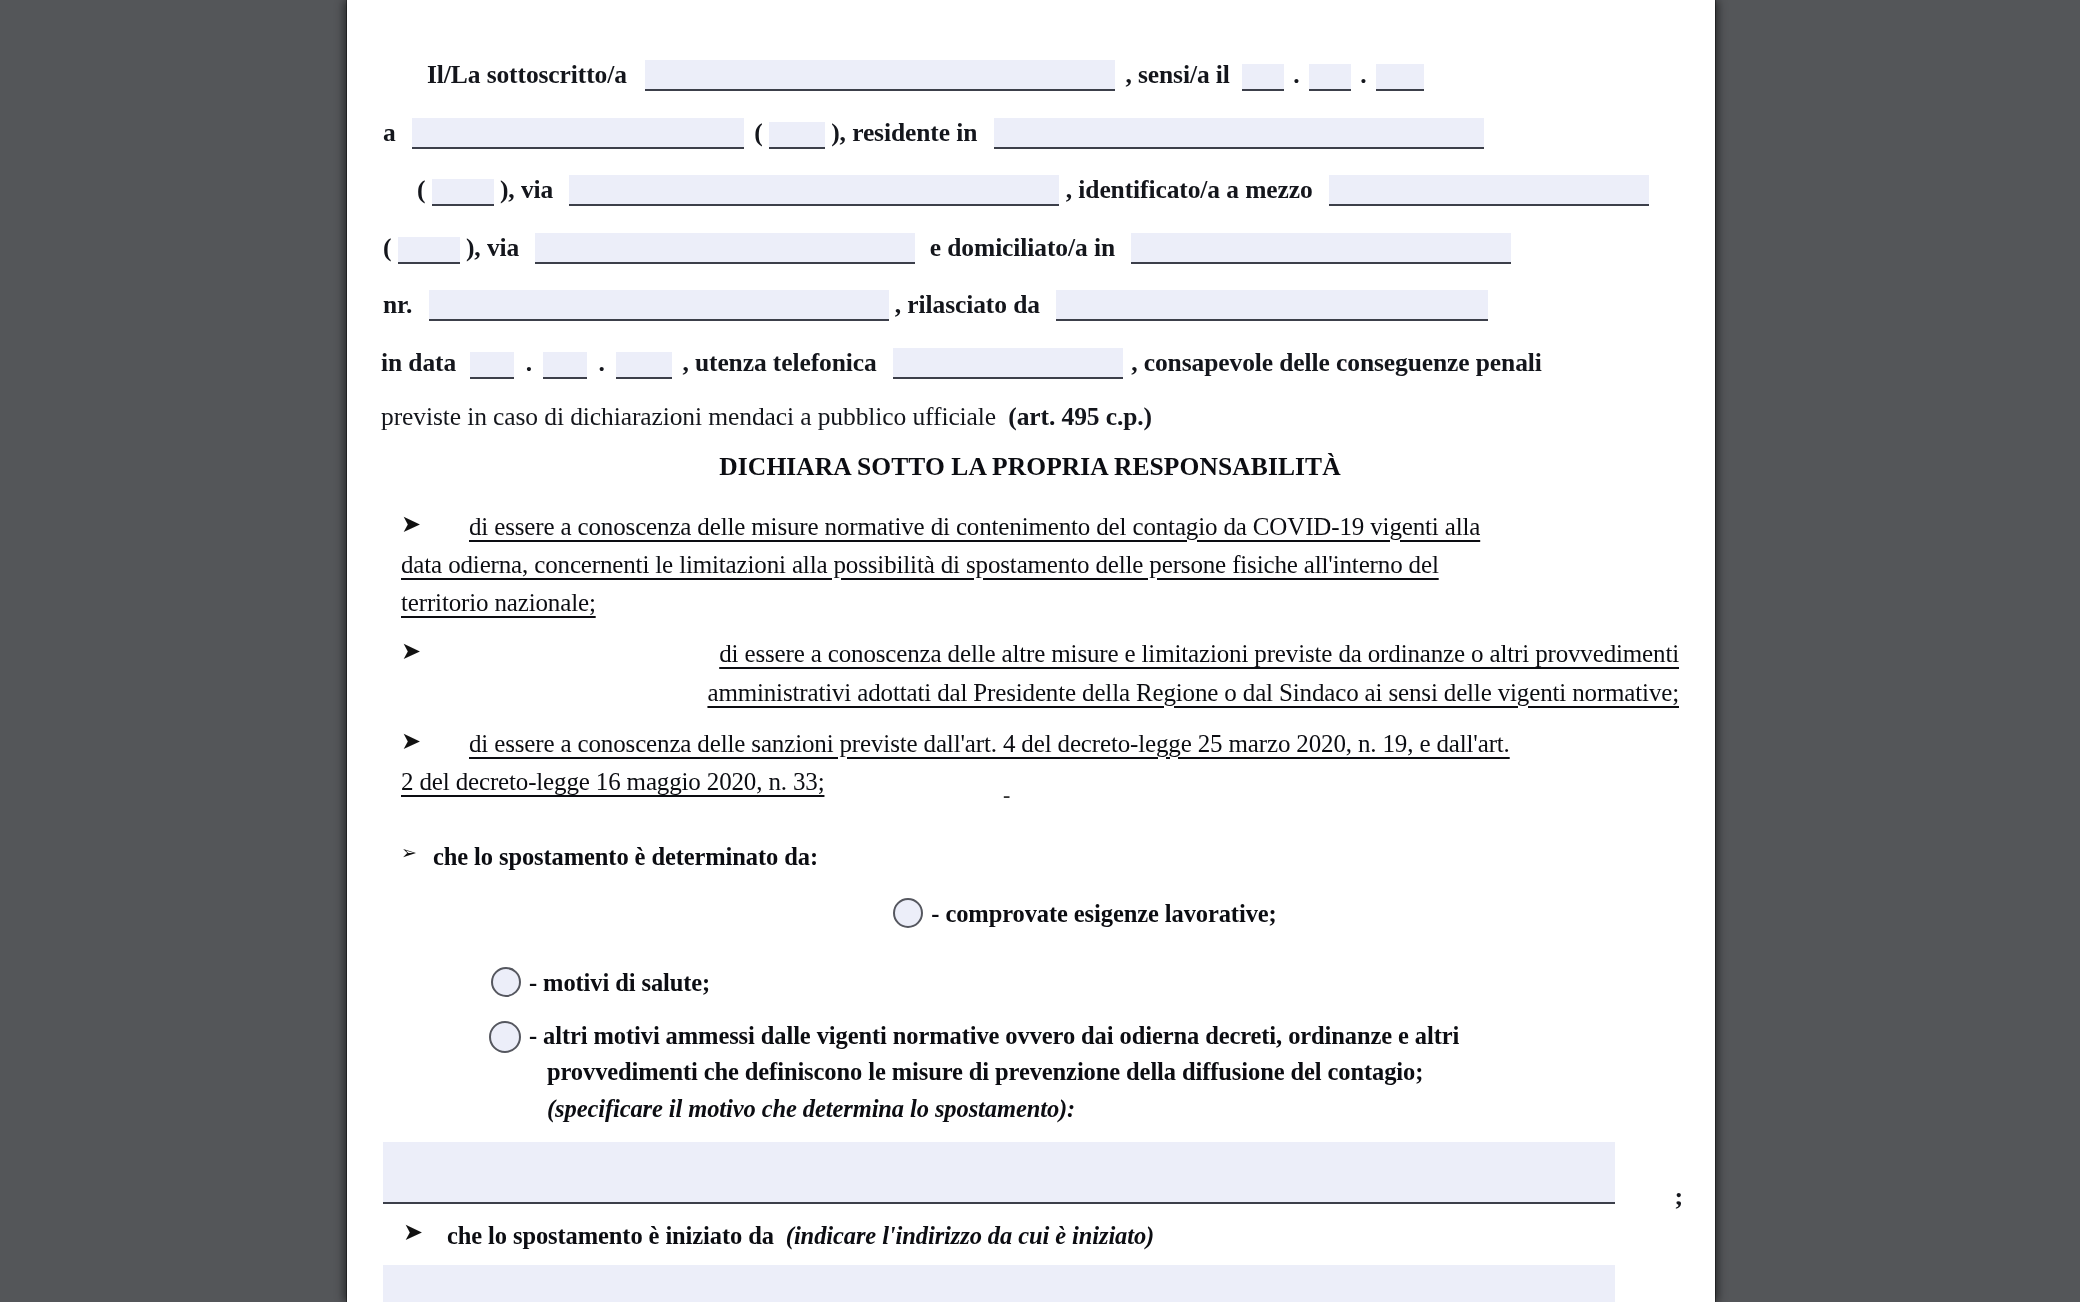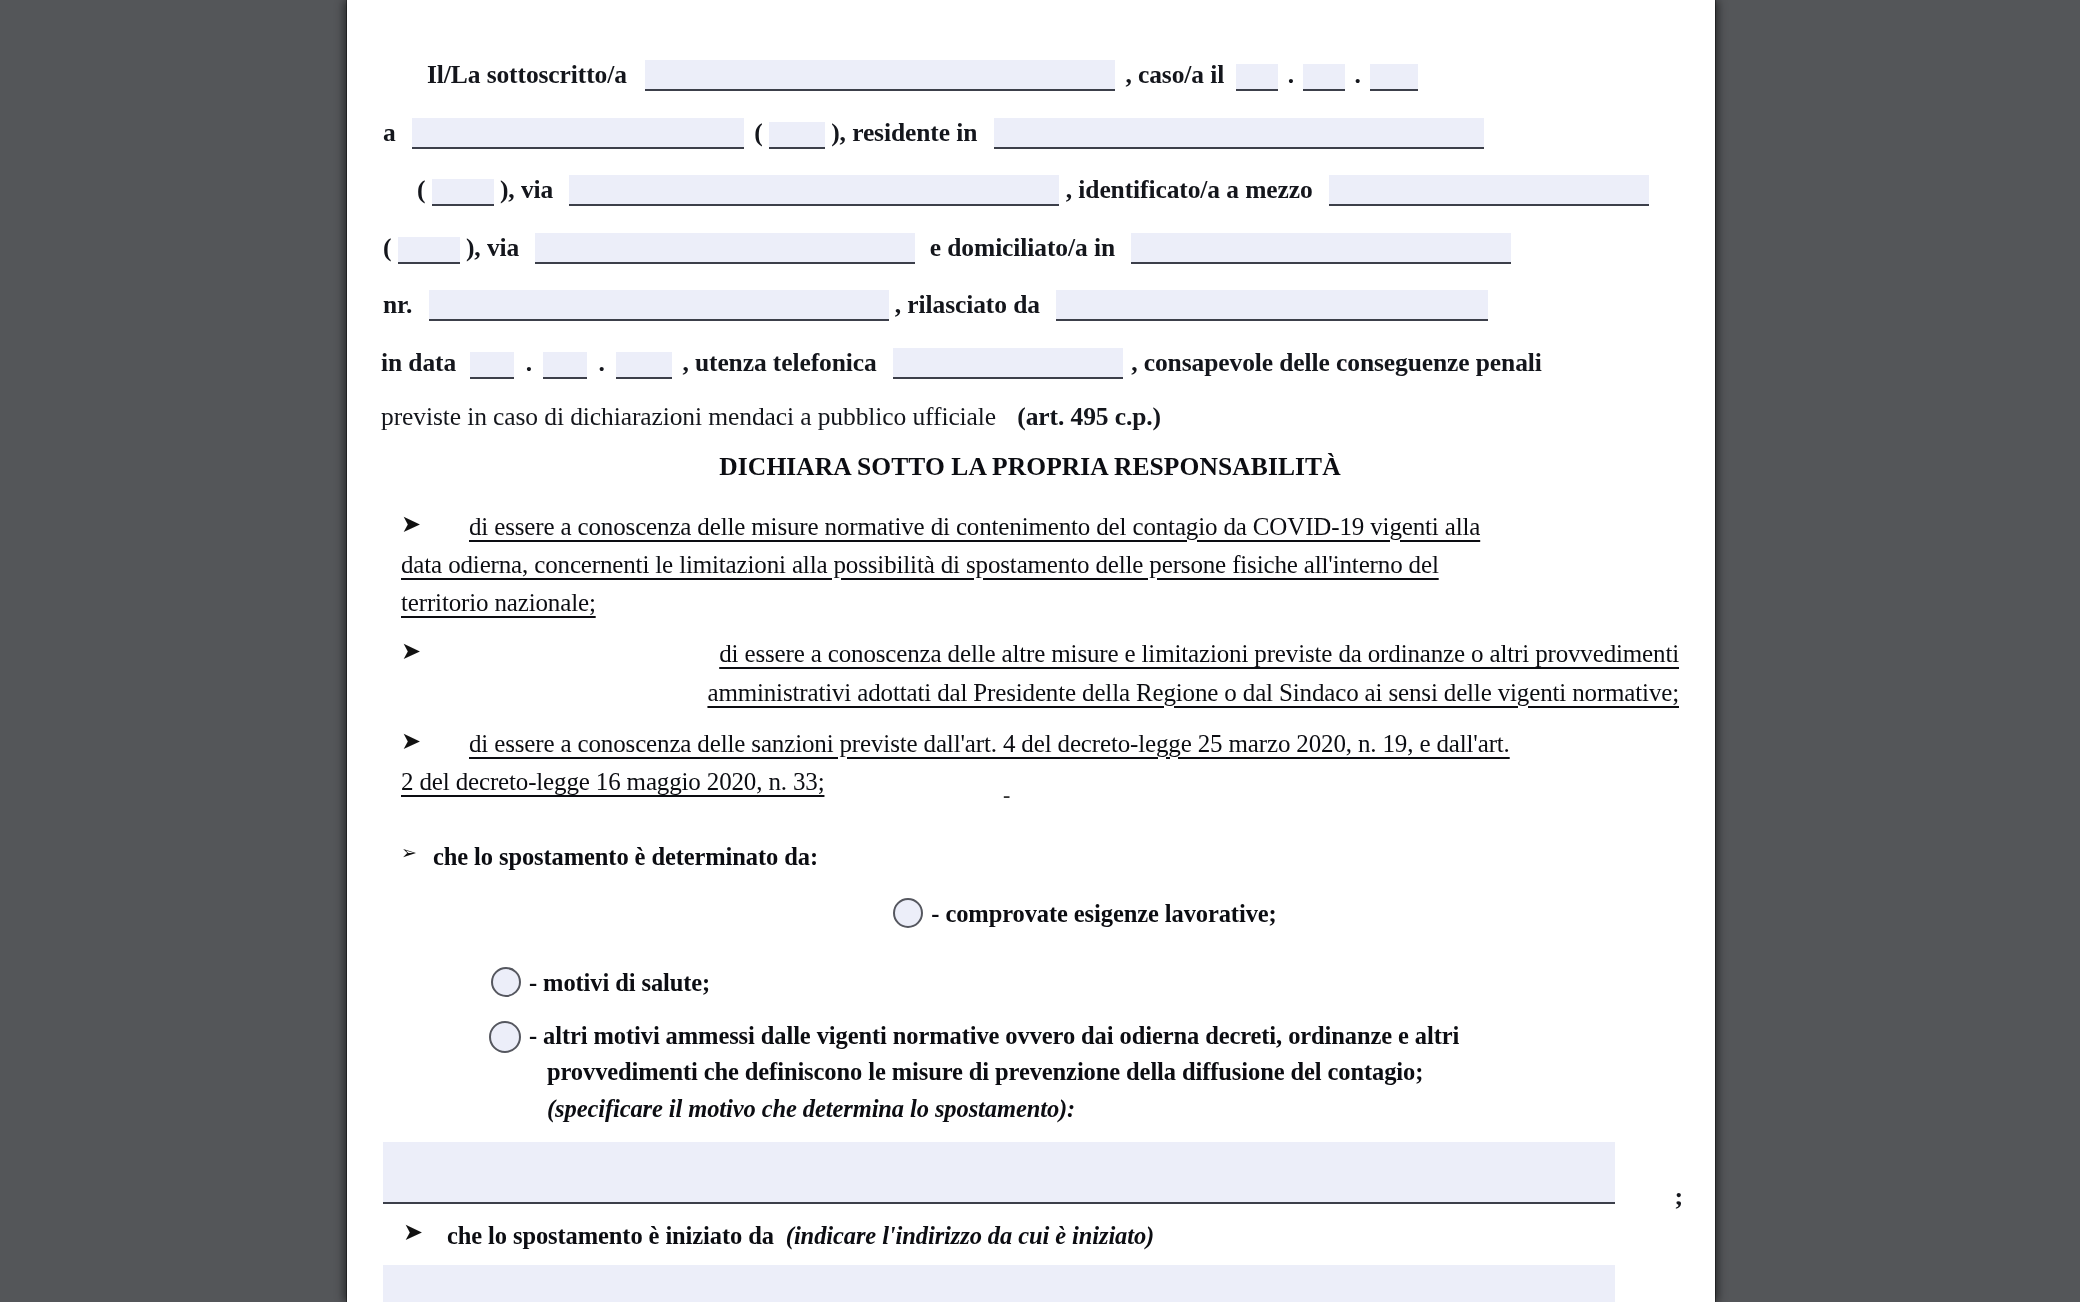--- a/index.html
+++ b/index.html
@@ -135,21 +135,21 @@
 </head>
 <body>
 
 <div id="viewer">
   <div id="page">
     <div id="content">
 
       <div class="ln" style="margin-top:60px; padding-left:46px;">
         <span class="lbl">Il/La sottoscritto/a</span>
         <span class="fld" style="width:470px; margin-left:12px;"></span>
-        <span class="lbl" style="margin-left:4px;">, caso/a  il</span>
+        <span class="lbl" style="margin-left:4px;">, sensi/a  il</span>
         <span class="fld sm" style="width:42px; margin-left:6px;"></span>
         <span class="lbl" style="margin:0 3px;">.</span>
         <span class="fld sm" style="width:42px;"></span>
         <span class="lbl" style="margin:0 3px;">.</span>
         <span class="fld sm" style="width:48px;"></span>
       </div>
 
       <div class="ln" style="margin-top:30px; padding-left:2px;">
         <span class="lbl">a</span>
         <span class="fld" style="width:332px; margin-left:10px;"></span>
@@ -191,21 +191,21 @@
         <span class="fld sm" style="width:44px;"></span>
         <span class="lbl" style="margin:0 5px;">.</span>
         <span class="fld sm" style="width:56px;"></span>
         <span class="lbl" style="margin-left:4px;">, utenza telefonica</span>
         <span class="fld" style="width:230px; margin-left:10px;"></span>
         <span class="lbl" style="margin-left:2px;">, consapevole delle conseguenze penali</span>
       </div>
 
       <div class="ln" style="margin-top:29px; padding-left:0;">
         <span class="lbl" style="font-weight:400;">previste in caso di dichiarazioni mendaci a pubblico ufficiale</span>
-        <span class="lbl" style="margin-left:15px;">(art. 495 c.p.)</span>
+        <span class="lbl" style="margin-left:6px;">(art. 495 c.p.)</span>
       </div>
 
       <div class="heading" style="margin-top:22px;">DICHIARA SOTTO LA PROPRIA RESPONSABILITÀ</div>
 
       <div class="bul-row" style="margin-top:26px;">
         <span class="arrow big" style="left:20px; top:2px;">➤</span>
         <div style="padding-left:20px;">
           <div class="bold-ul" style="text-indent:68px;">di essere a conoscenza delle misure normative di contenimento del contagio da COVID-19 vigenti alla</div>
           <div class="bold-ul">data odierna, concernenti le limitazioni alla possibilità di spostamento delle persone fisiche all'interno del</div>
           <div class="bold-ul">territorio nazionale;</div>

